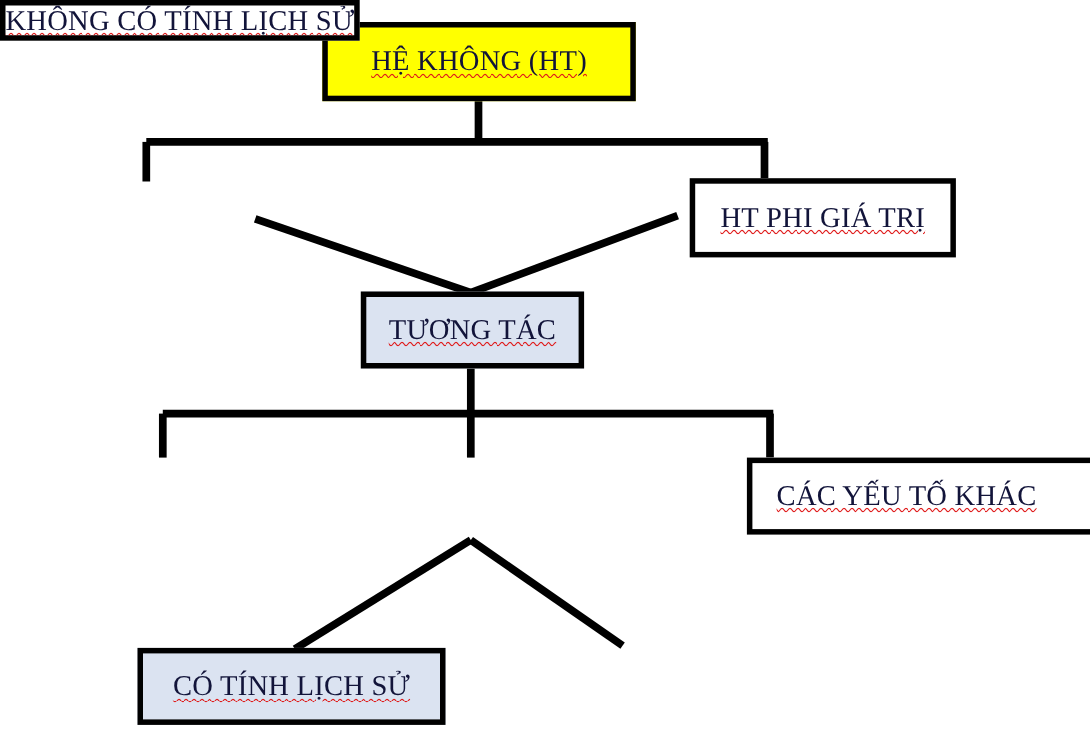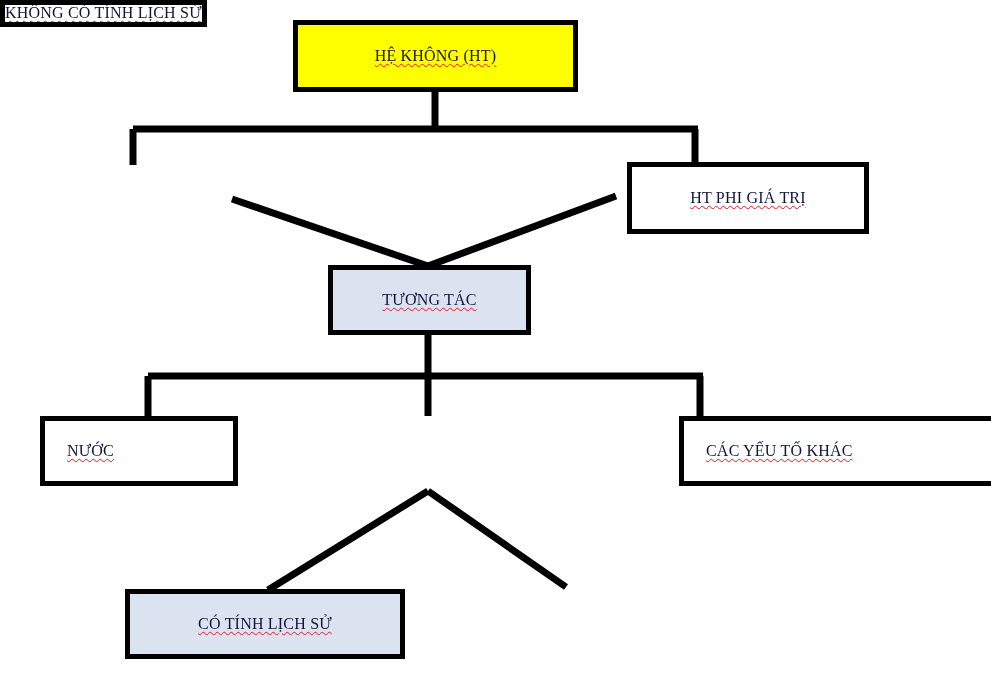--- a/index.html
+++ b/index.html
@@ -35,21 +35,21 @@
     background: #ffffff;
     display: flex;
     align-items: center;
     overflow: hidden;
   }
   .node.fill-blue   { background: #dbe3f1; }
   .node.fill-yellow { background: #ffff00; }
   .node.fill-white  { background: #ffffff; }
   .node-label {
     display: inline-block;
-    font-size: 16px;
+    font-size: 26px;
     line-height: 1.05;
     color: #12143a;
     white-space: nowrap;
     letter-spacing: 0.2px;
     
     text-decoration-line: underline;
     text-decoration-style: wavy;
     text-decoration-color: #e01b1b;
     text-decoration-thickness: 1px;
     text-underline-offset: 2px;
@@ -100,23 +100,20 @@
 
 
   <div class="node fill-white align-center" id="n-ht-phi-gia-tri">
     <span class="node-label">HT PHI GIÁ TRỊ</span>
   </div>
 
   <div class="node fill-blue align-center" id="n-tuong-tac">
     <span class="node-label">TƯƠNG TÁC</span>
   </div>
 
-  <div class="node fill-white align-left" id="n-nuoc">
-    <span class="node-label">NƯỚC</span>
-  </div>
 
 
   <div class="node fill-white align-left" id="n-cac-yeu-to-khac">
     <span class="node-label">CÁC YẾU TỐ KHÁC</span>
   </div>
 
   <div class="node fill-blue align-center" id="n-co-tinh-lich-su">
     <span class="node-label">CÓ TÍNH LỊCH SỬ</span>
   </div>
 

